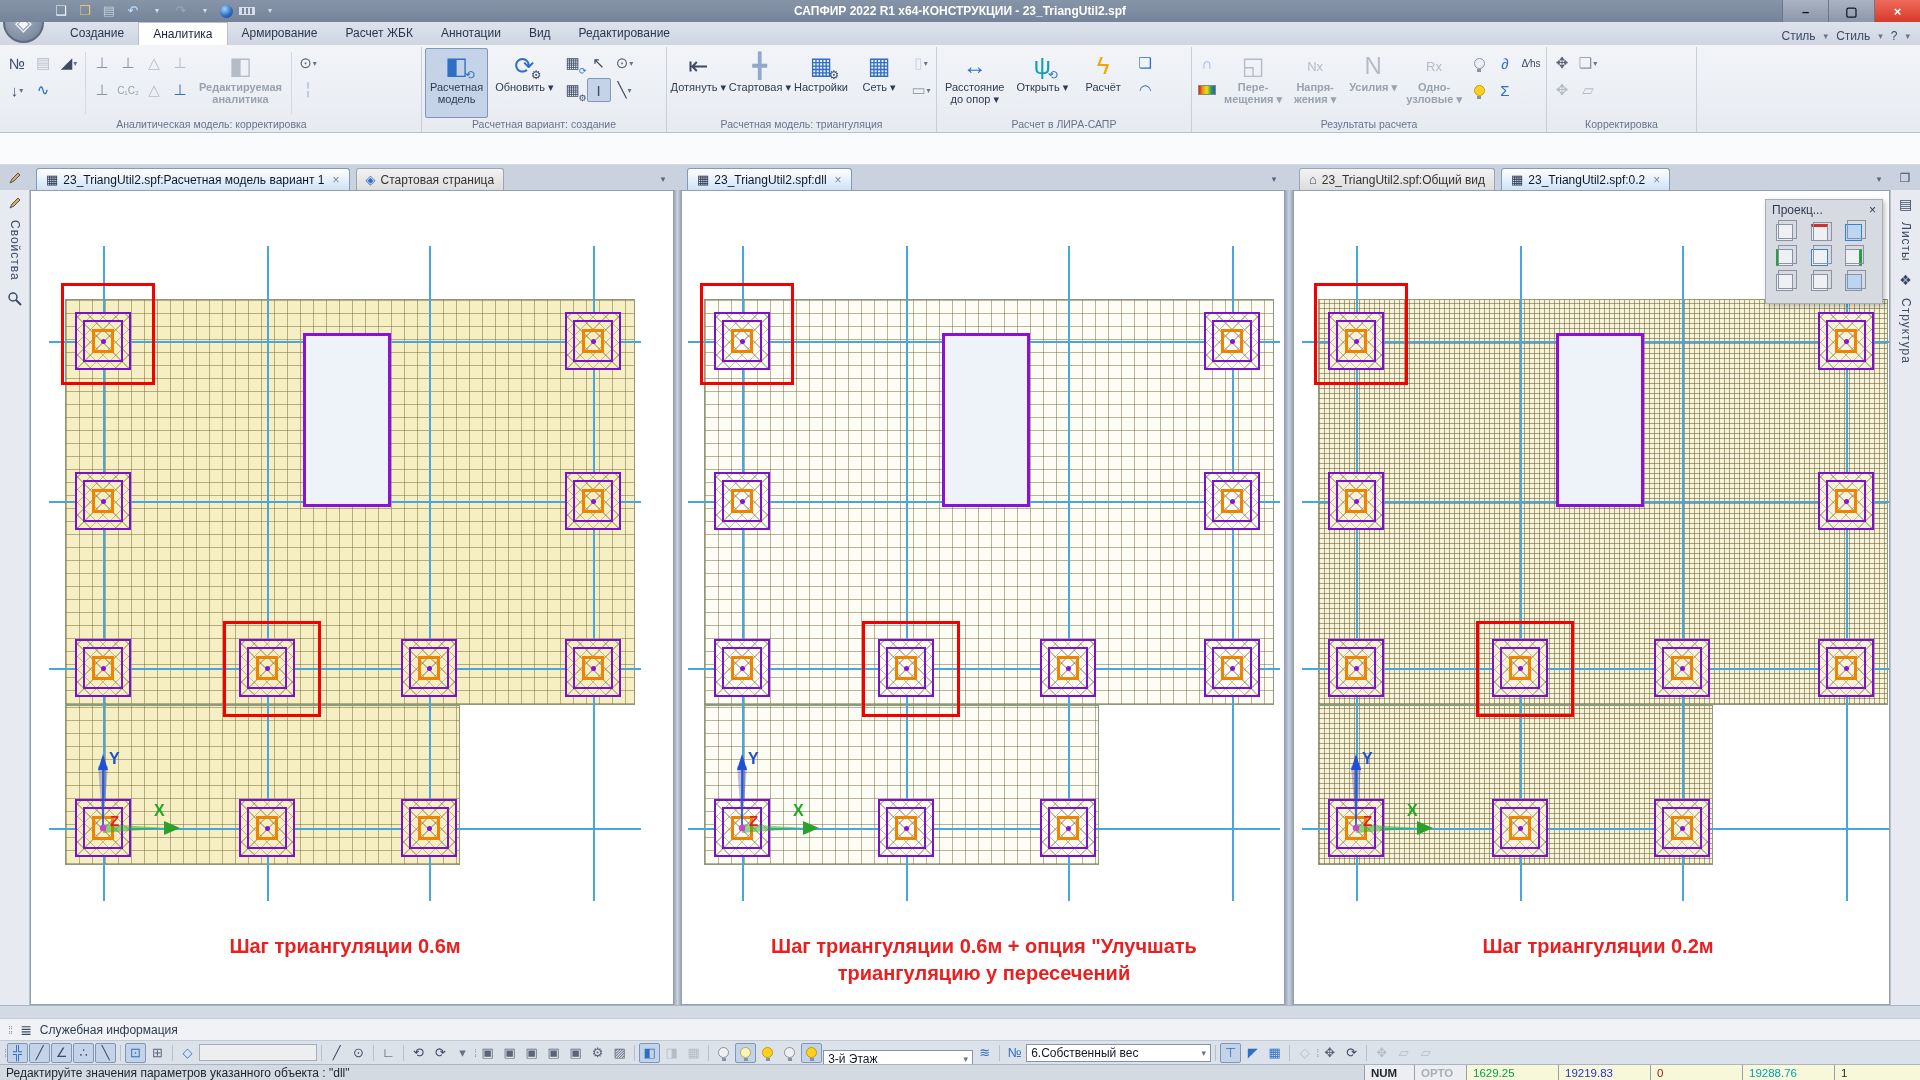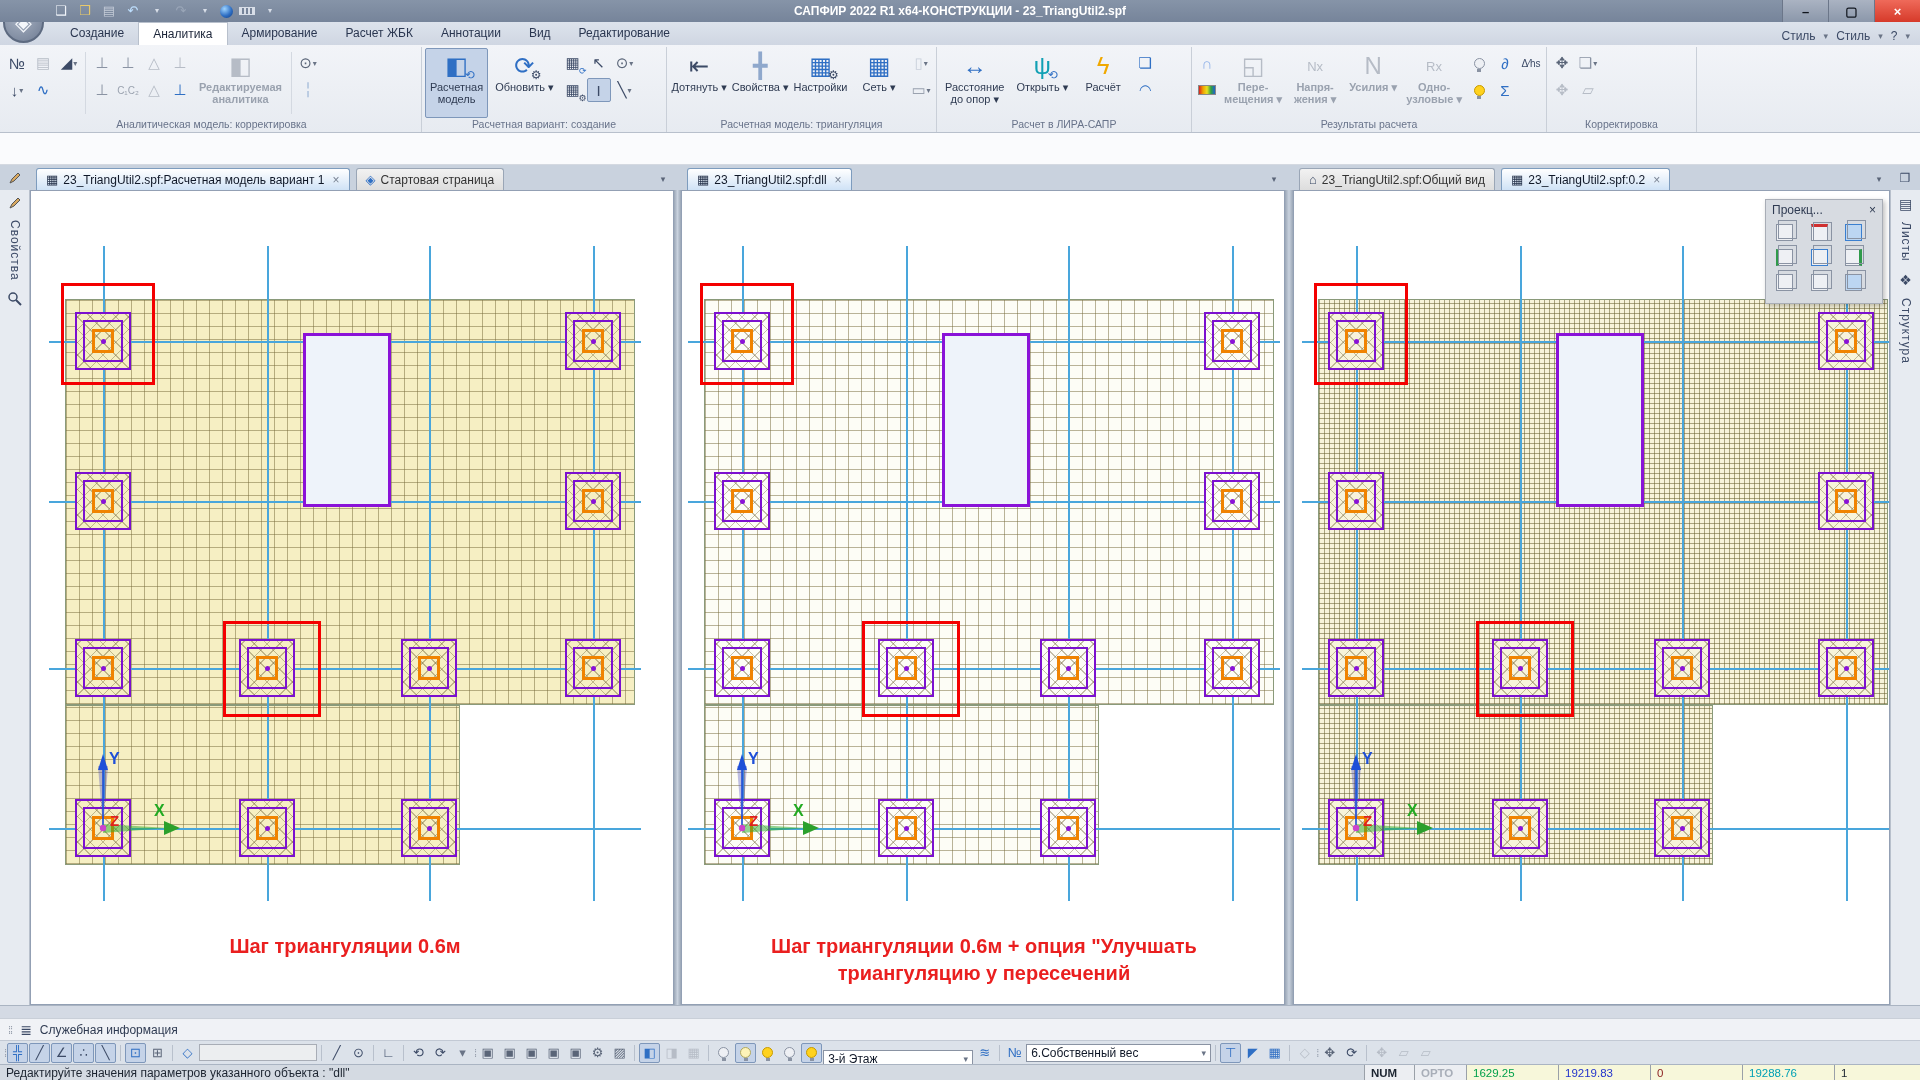--- a/index.html
+++ b/index.html
@@ -357,21 +357,21 @@
             </div>
             <div class="rbiglabel">
               <div>Дотянуть ▾</div>
             </div>
           </div>
           <div class="rbig">
             <div class="rbigicon">
               <span style="color: rgb(143, 168, 204);">╋</span>
             </div>
             <div class="rbiglabel">
-              <div>Свойства ▾</div>
+              <div>Стартовая ▾</div>
             </div>
           </div>
           <div class="rbig">
             <div class="rbigicon">
               <span style="color: rgb(47, 111, 196);">▦</span>
               <span class="sub" style="color: rgb(60, 74, 102);">⚙</span>
             </div>
             <div class="rbiglabel">
               <div>Настройки</div>
             </div>
@@ -932,20 +932,23 @@
               <polygon points="30,22 40,22 35,84" fill="rgba(70,70,190,0.35)"></polygon>
               <line x1="35" y1="84" x2="35" y2="22" stroke="#1e4fd8" stroke-width="1.6"></line>
               <polygon points="30,26 40,26 35,10" fill="#1e4fd8"></polygon>
               <text x="41" y="20" fill="#1e4fd8" font-size="16" font-weight="bold">Y</text>
               <polygon points="35,80 35,89 100,84" fill="rgba(40,170,40,0.5)"></polygon>
               <polygon points="96,77 96,91 112,84" fill="#2ca02c"></polygon>
               <text x="86" y="72" fill="#22aa22" font-size="16" font-weight="bold">X</text>
               <text x="42" y="82" fill="#e02020" font-size="15" font-weight="bold">Z</text>
               <circle cx="35" cy="84" r="3.2" fill="#cc44cc"></circle>
             </svg></div>
+          <div class="caption">
+            <div>Шаг триангуляции 0.2м</div>
+          </div>
         </div>
         <div class="projpanel">
           <div class="projhead">
             <span>Проекц...</span>
             <span>×</span>
           </div>
           <div class="projgrid">
             <div class="cube c1"></div>
             <div class="cube c2"></div>
             <div class="cube c3"></div>

